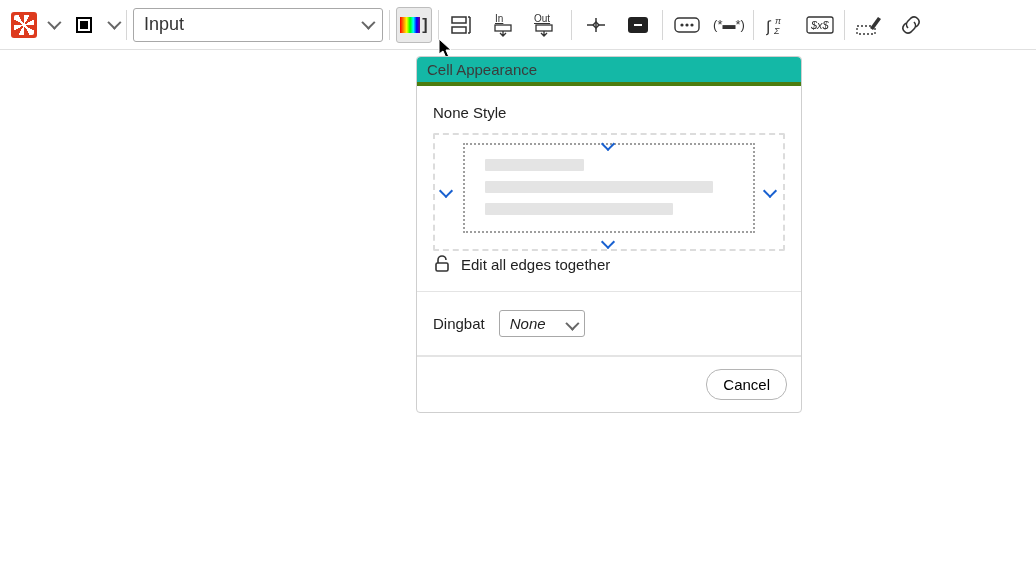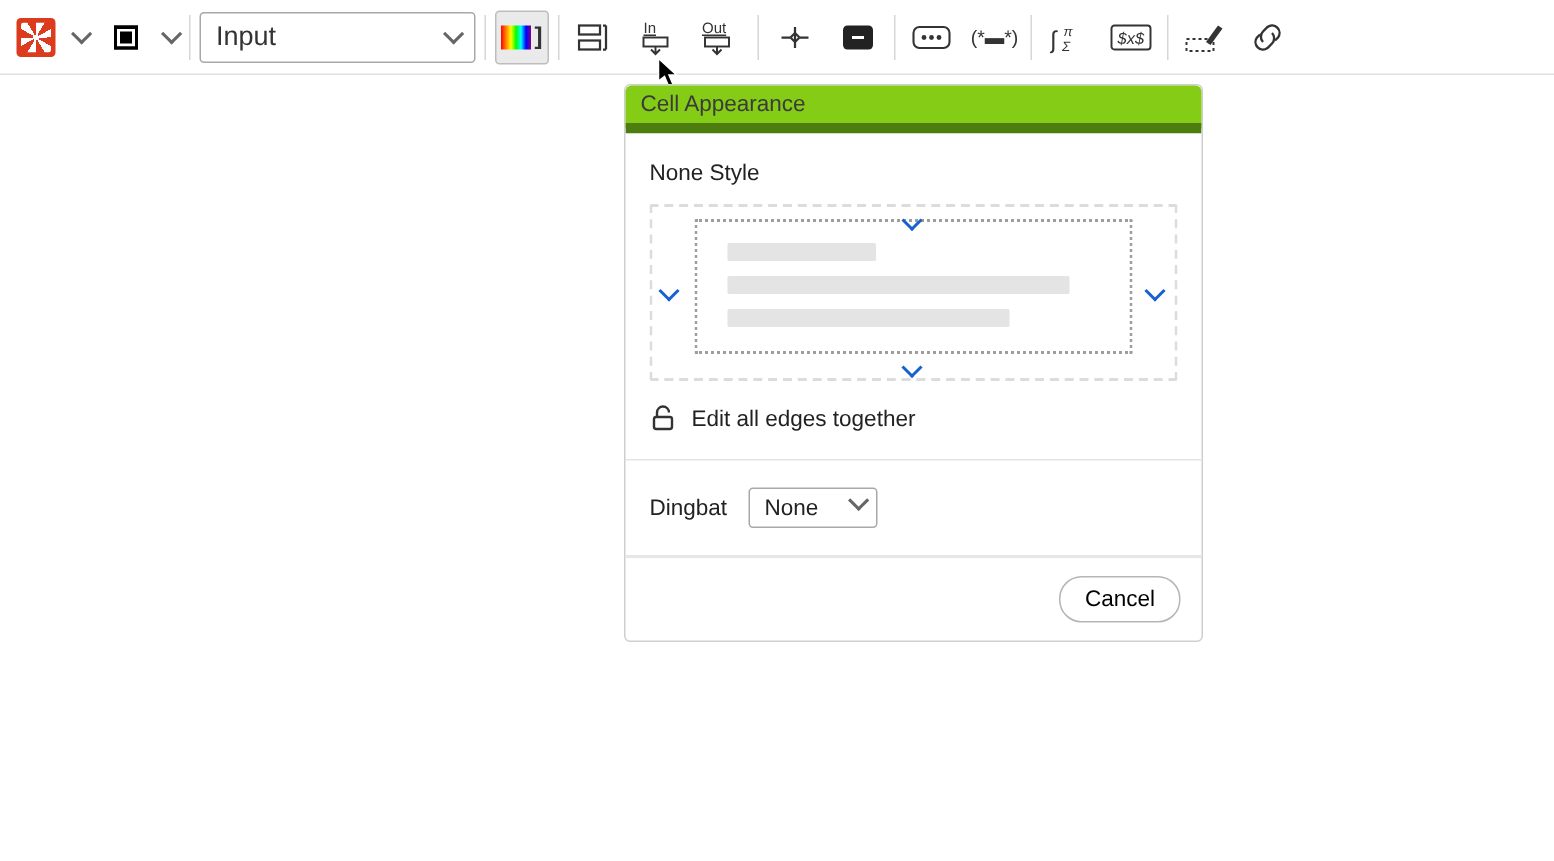--- a/index.html
+++ b/index.html
@@ -32,21 +32,21 @@
     background: transparent;
   }
   .icon-btn.active {
     border-color: #bdbdbd;
     background: #eaeaea;
   }
   .divider {
     width:1px; height:30px; background:#d6d6d6;
   }
   .style-select {
-    width: 184px; height: 34px;
+    width: 250px; height: 34px;
     border: 1px solid #a8a8a8;
     border-radius: 3px;
     display:flex; align-items:center; justify-content:space-between;
     padding: 0 8px 0 10px;
     font-size: 18px;
     color:#333;
     text-align:right;
   }
   .chev-down {
     width:12px; height:12px;
@@ -90,22 +90,22 @@
   .popover {
     position:absolute;
     left: 416px;
     top: 56px;
     width: 386px;
     border: 1px solid #cfcfcf;
     border-radius: 4px;
     background:#fff;
   }
   .popover-header {
-    background:#84cc16;
-    border-bottom:7px solid #4d7c0f;
+    background:#14b8a6;
+    border-bottom:4px solid #4d7c0f;
     border-radius:4px 4px 0 0;
     padding: 4px 10px;
     font-size: 15px;
     color:#3b3b3b;
   }
   .popover-title { margin:0; }
 
   .section { padding: 18px 16px; border-bottom:1px solid #e4e4e4; }
   .section:last-of-type { border-bottom:none; }
 
@@ -142,27 +142,27 @@
   }
   .edge-chev::before{
     content:"";display:block;width:8px;height:8px;
     border-right:2px solid #1860d0;border-bottom:2px solid #1860d0;
   }
   .edge-chev.top{left:50%;top:4px;transform:translateX(-50%);} .edge-chev.top::before{transform:rotate(45deg);}
   .edge-chev.bottom{left:50%;bottom:0px;transform:translateX(-50%);} .edge-chev.bottom::before{transform:rotate(45deg);}
   .edge-chev.left{left:6px;top:50%;transform:translateY(-50%);} .edge-chev.left::before{transform:rotate(45deg);}
   .edge-chev.right{right:6px;top:50%;transform:translateY(-50%);} .edge-chev.right::before{transform:rotate(45deg);}
 
-  .lock-row{display:flex;align-items:center;gap:10px;margin-top:16px;font-size:15px;}
+  .lock-row{display:flex;align-items:center;gap:10px;margin-top:4px;font-size:15px;}
   .lock-icon{width:18px;height:18px;}
 
   .dingbat-select{
-    display:inline-flex;align-items:flex-start;gap:20px;
+    display:inline-flex;align-items:flex-end;gap:20px;
     border:1px solid #a8a8a8;border-radius:3px;
-    padding:4px 6px 4px 10px; font-size:15px;
+    padding:4px 6px 4px 10px; font-size:15px;font-style:italic;
   }
 
   .footer{
     display:flex;justify-content:flex-end;
     padding:12px 14px;
     border-top:1px solid #e4e4e4;
   }
   .btn{
     border:1px solid #b5b5b5;border-radius:15px;background:#fff;
     padding:6px 16px;font-size:15px;cursor:pointer;

